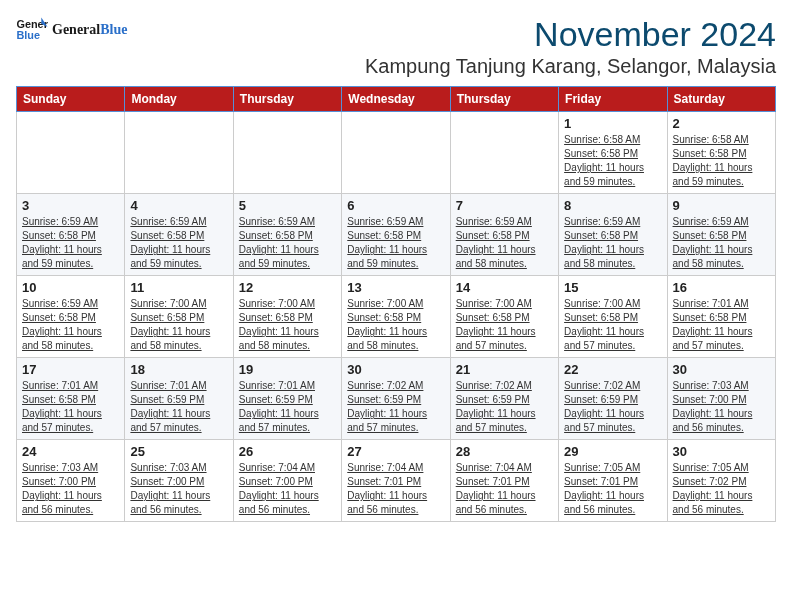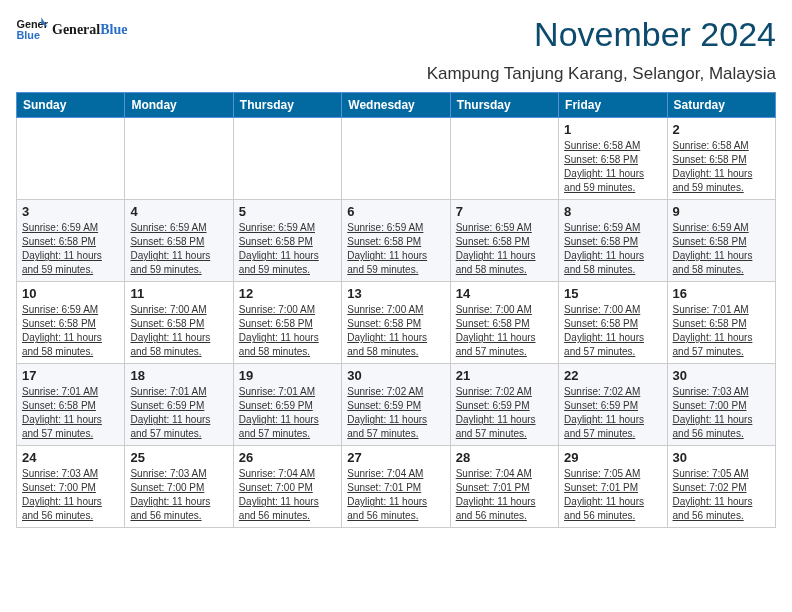--- a/index.html
+++ b/index.html
@@ -38,31 +38,31 @@
     .title-block {
       text-align: right;
     }
     .month-title {
       font-size: 34px;
       font-weight: normal;
       color: #0c4a6e;
       line-height: 1.1;
     }
     .location-title {
-      font-size: 17px;
+      font-size: 20px;
       color: #333;
-      margin-top: 11px;
+      margin-top: 2px;
     }
     .calendar {
       width: 100%;
       border-collapse: collapse;
       margin-top: 8px;
     }
     .calendar th {
-      background: #0369a1;
+      background: #b91c1c;
       color: #fff;
       font-size: 12px;
       font-weight: bold;
       padding: 5px 6px;
       text-align: left;
       border: 1px solid #5590d8;
     }
     .calendar td {
       border: 1px solid #ccc;
       vertical-align: top;

